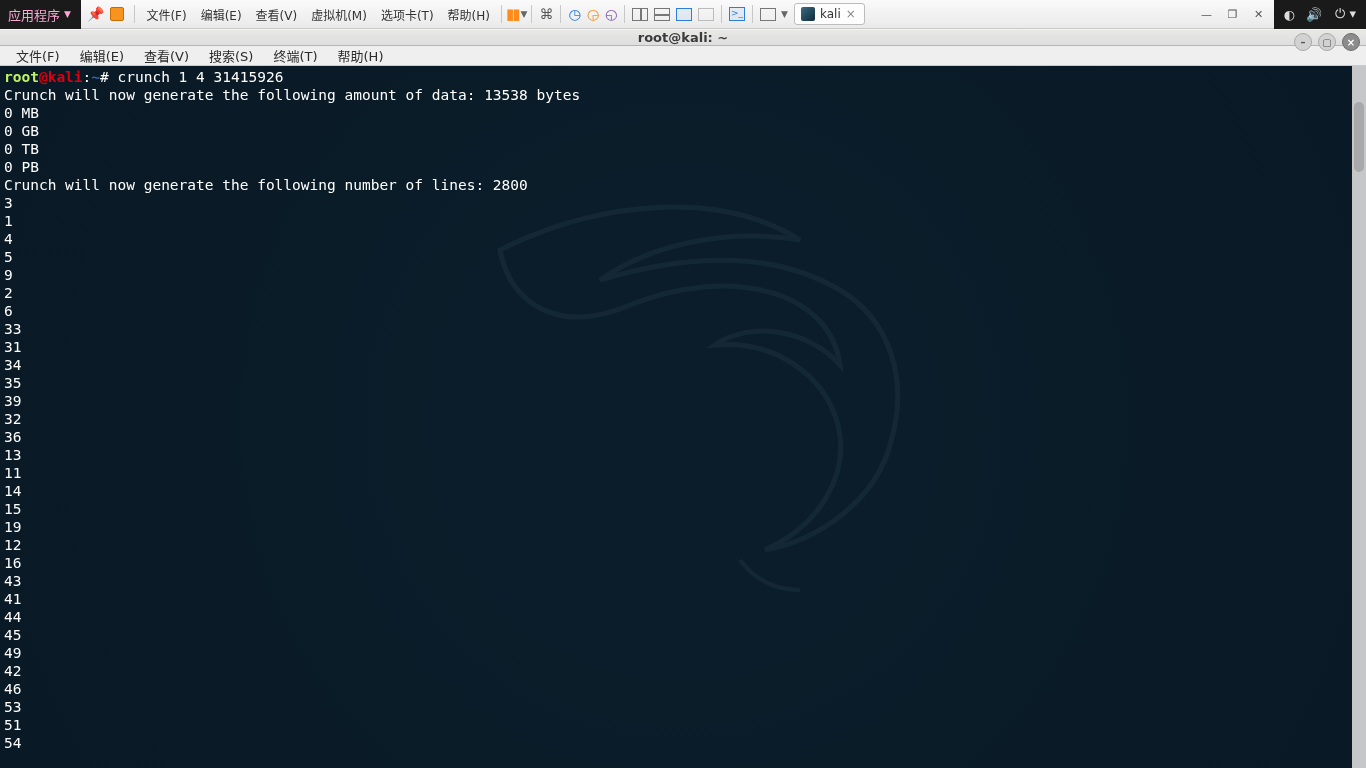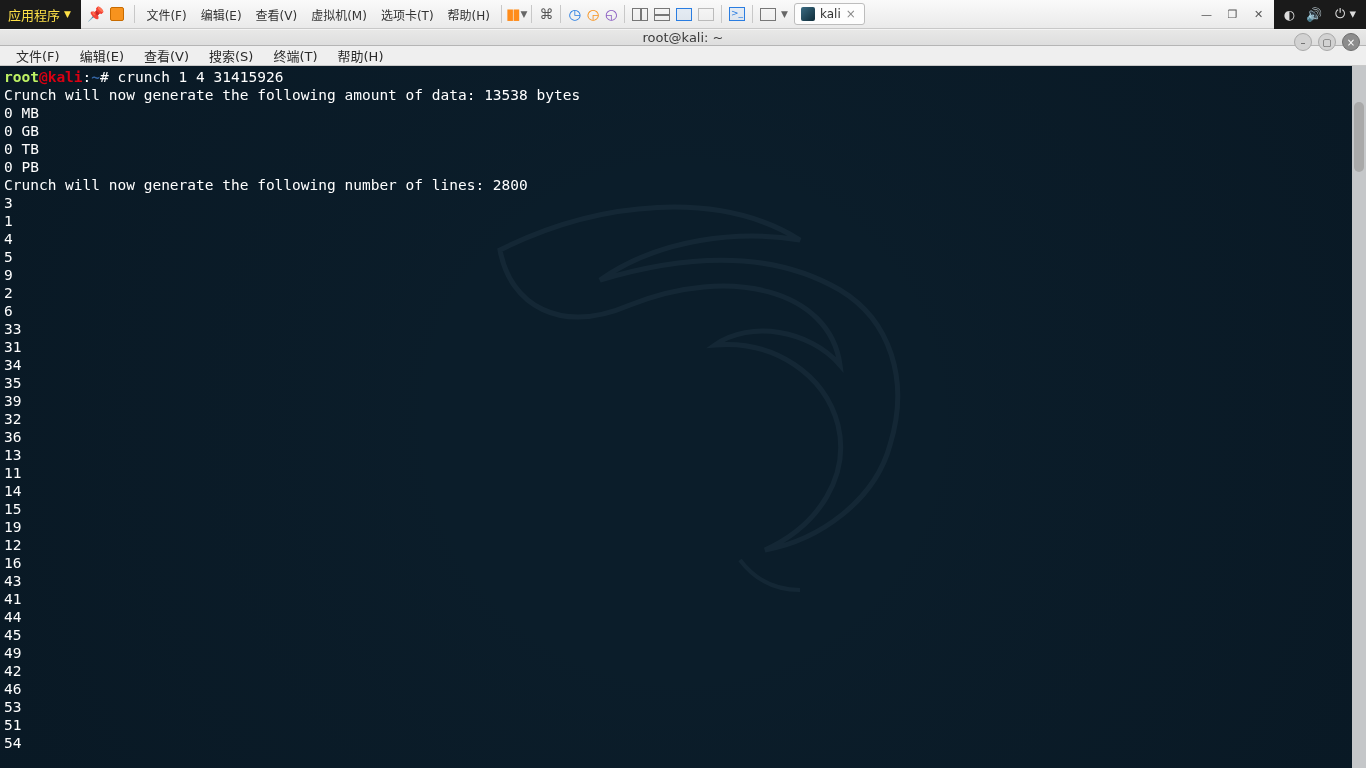--- a/index.html
+++ b/index.html
@@ -16,21 +16,21 @@
 
   
   .host-bar {
     position: absolute; left:0; top:0; right:0; height:29px;
     background: linear-gradient(#fafafa,#eaeaea);
     border-bottom:1px solid #c8c8c8;
     display:flex; align-items:center;
     font-size:12px; color:#333;
   }
   .app-launcher {
-    height:29px; background:#1a1a1a; color:#fde047;
+    height:29px; background:#1a1a1a; color:#f9a8d4;
     display:flex; align-items:center; padding:0 10px 0 8px;
     font-size:13px;
   }
   .app-launcher .tri { margin-left:4px; font-size:9px; }
   .host-icons { display:flex; align-items:center; gap:6px; padding:0 6px; }
   .pin { color:#2a7de1; font-size:14px; }
   .sqorange { width:14px;height:14px; background:#f7931e; border:1px solid #c86b00; border-radius:2px; }
   .hmenu { padding:0 7px; cursor:default; }
   .hsep { width:1px; height:18px; background:#c8c8c8; margin:0 4px; }
   .pause { color:#ff8c1a; font-weight:bold; letter-spacing:-2px; font-size:15px; }
@@ -60,21 +60,21 @@
 
   
   .term-window {
     position:absolute; left:0; top:29px; right:0; bottom:0;
     display:flex; flex-direction:column;
   }
   .titlebar {
     height:27px; background:linear-gradient(#e8e8e7,#dedede);
     border-bottom:1px solid #b5b5b5; border-top:1px solid #f4f4f4;
     display:flex; align-items:center; justify-content:center;
-    font-size:13px; font-weight:normal; color:#3b3b3b; position:relative;
+    font-size:13px; font-weight:bold; color:#3b3b3b; position:relative;
   }
   .winbtns { position:absolute; right:6px; top:3px; display:flex; gap:6px; }
   .wb { width:18px; height:18px; border-radius:50%; background:#d2d2d2; border:1px solid #a9a9a9; display:flex; align-items:center; justify-content:center; font-size:10px; color:#555;}
   .wb.close{ background:#8c8c8c; color:#fff; border-color:#6e6e6e;}
   .menubar {
     height:27px; background:#efefef; border-bottom:1px solid #c9c9c9;
     display:flex; align-items:center; font-size:13px; color:#2b2b2b;
     padding-left:6px;
   }
   .menubar .mitem { padding:0 10px; cursor:default; }

